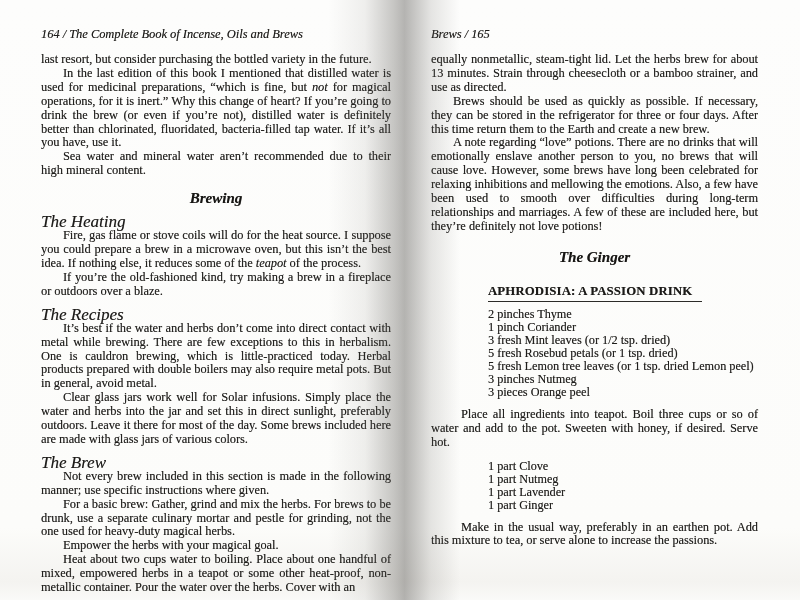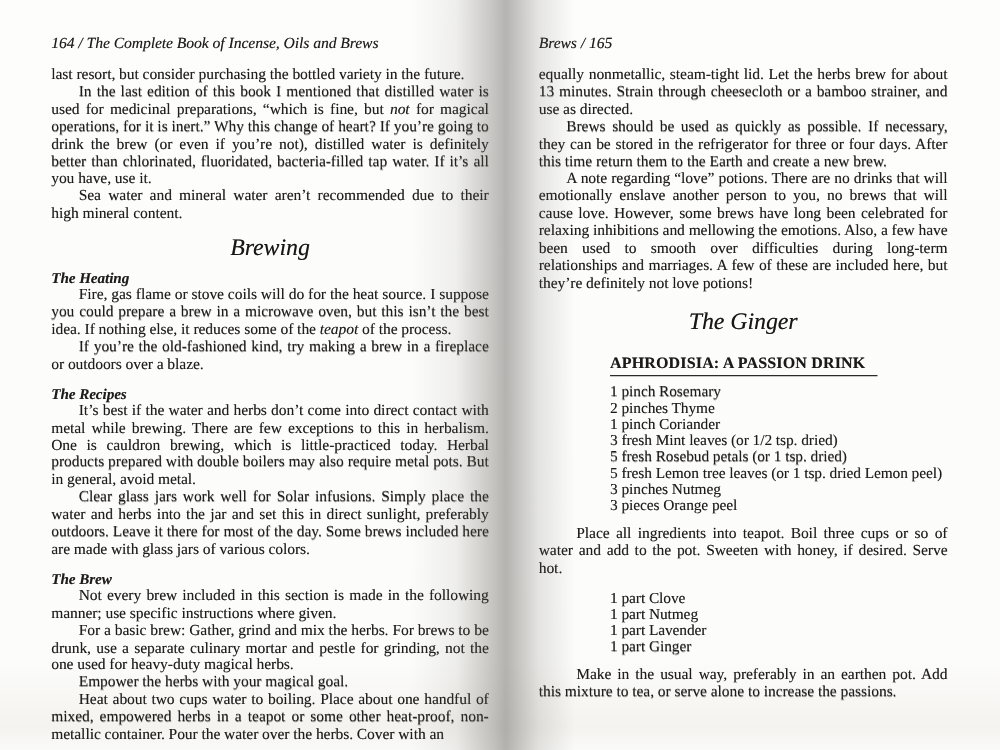--- a/index.html
+++ b/index.html
@@ -40,35 +40,35 @@
     text-align: justify;
     color: #1e1d1b;
     text-shadow: 0.2px 0.2px 0.3px rgba(32,30,26,0.5);
   }
   .ind   { text-indent: 22px; }
   .noind { text-indent: 0; }
 
   .section-heading {
     margin: 13px 0 5px;
     text-align: center;
-    font-size: 19px;
+    font-size: 15px;
     line-height: 15px;
     font-style: italic;
-    font-weight: normal;
+    font-weight: bold;
     color: #171614;
     text-shadow: 0.2px 0.2px 0.4px rgba(25,23,20,0.55);
   }
   .recipes-heading { margin: 16px 0 16px; }
 
   .sub-title {
     margin: 9px 0 0;
-    font-size: 12px;
+    font-size: 17px;
     line-height: 14px;
     font-style: italic;
-    font-weight: bold;
+    font-weight: normal;
     color: #1d1c1a;
     text-shadow: 0.2px 0.2px 0.3px rgba(32,30,26,0.5);
   }
 
   .recipe { margin-left: 57px; }
   .recipe + .recipe { margin-top: 10px; }
   .recipe-title {
     display: inline-block;
     font-weight: bold;
     font-size: 12.7px;
@@ -144,21 +144,20 @@
 
     <p class="bp noind">equally nonmetallic, steam-tight lid. Let the herbs brew for about 13 minutes. Strain through cheesecloth or a bamboo strainer, and use as directed.</p>
     <p class="bp ind">Brews should be used as quickly as possible. If necessary, they can be stored in the refrigerator for three or four days. After this time return them to the Earth and create a new brew.</p>
     <p class="bp ind">A note regarding “love” potions. There are no drinks that will emotionally enslave another person to you, no brews that will cause love. However, some brews have long been celebrated for relaxing inhibitions and mellowing the emotions. Also, a few have been used to smooth over difficulties during long-term relationships and marriages. A few of these are included here, but they’re definitely not love potions!</p>
 
     <h3 class="section-heading recipes-heading">The Ginger</h3>
 
     <div class="recipe">
       <div><span class="recipe-title">APHRODISIA: A PASSION DRINK</span></div>
       <ul class="ingredients">
-        <li>1 pinch Rosemary</li>
         <li>2 pinches Thyme</li>
         <li>1 pinch Coriander</li>
         <li>3 fresh Mint leaves (or 1/2 tsp. dried)</li>
         <li>5 fresh Rosebud petals (or 1 tsp. dried)</li>
         <li>5 fresh Lemon tree leaves (or 1 tsp. dried Lemon peel)</li>
         <li>3 pinches Nutmeg</li>
         <li>3 pieces Orange peel</li>
       </ul>
       <p class="bp ind instructions">Place all ingredients into teapot. Boil three cups or so of water and add to the pot. Sweeten with honey, if desired. Serve hot.</p>
     </div>

